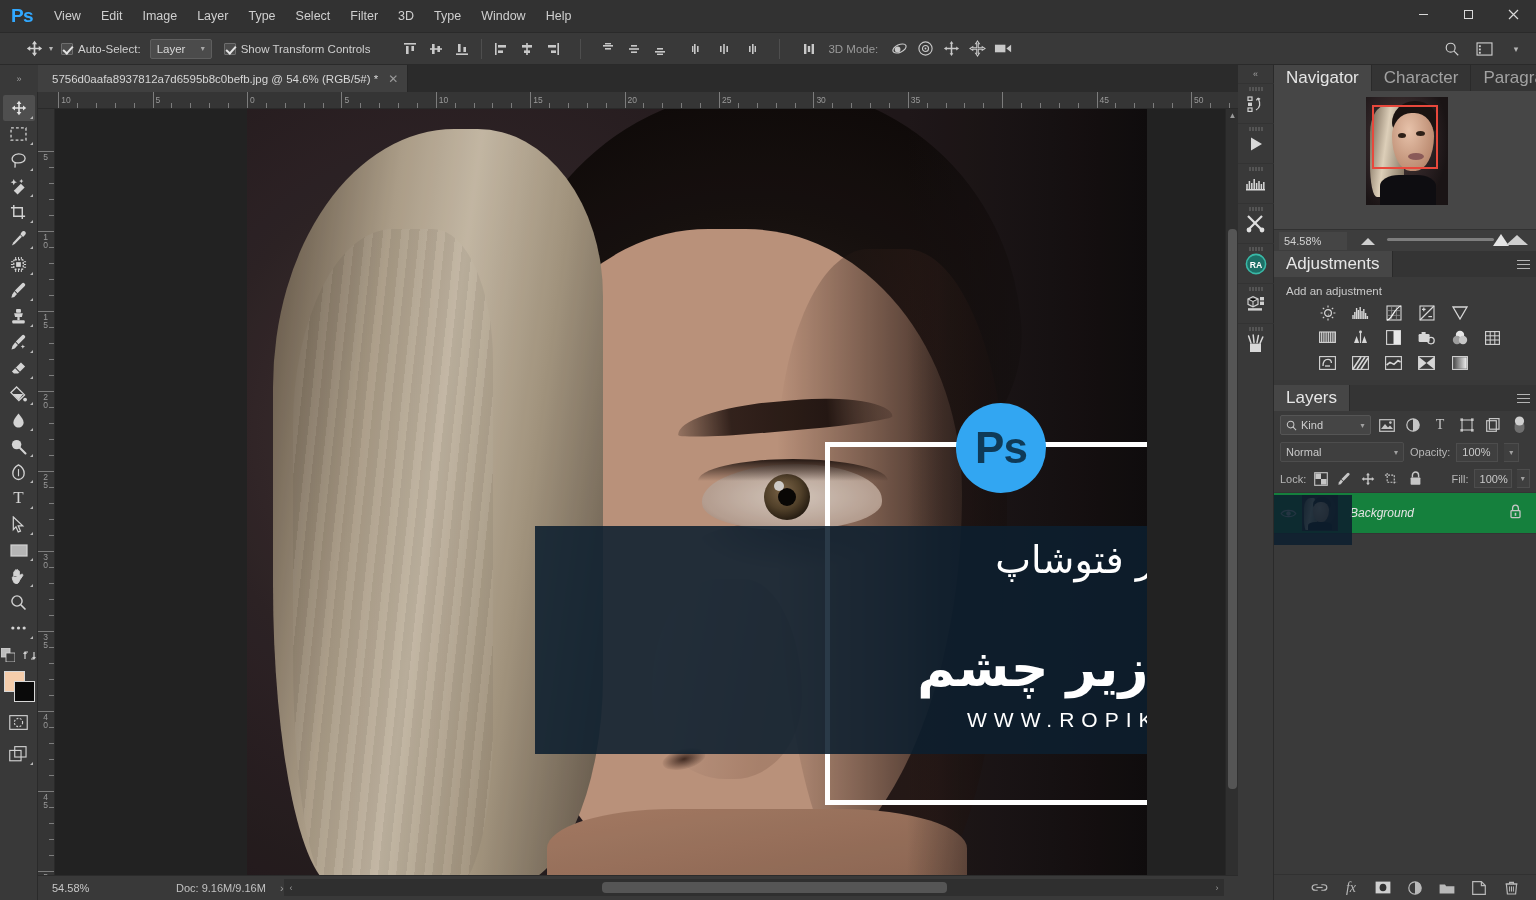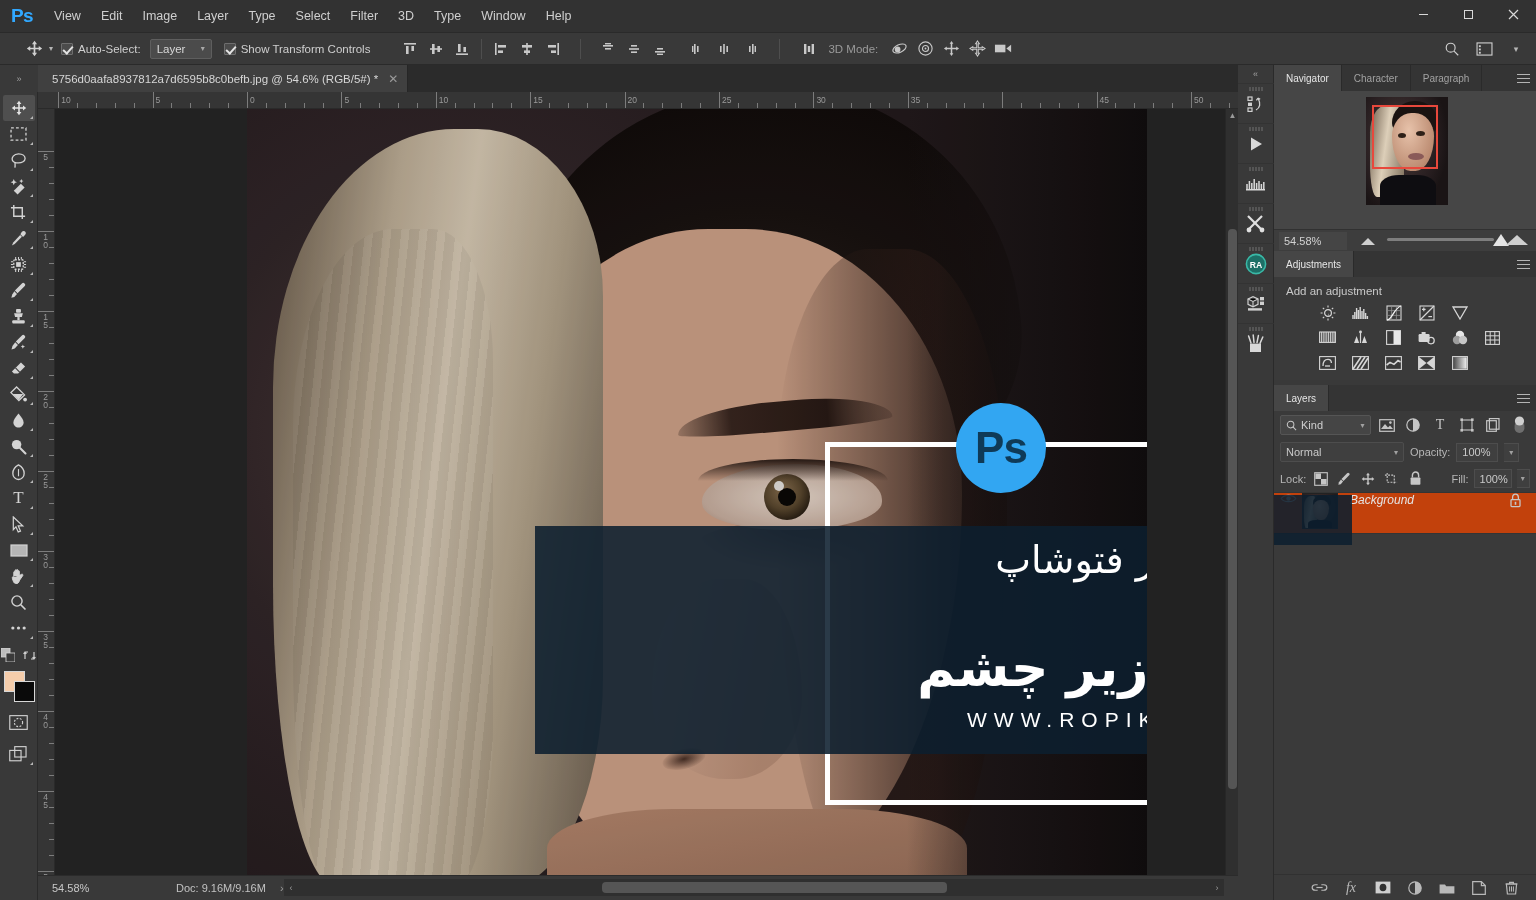--- a/index.html
+++ b/index.html
@@ -297,21 +297,21 @@
   .dock-grip {
     position: absolute; top: 3px; left: 50%; transform: translateX(-50%);
     width: 14px; height: 4px;
     background: repeating-linear-gradient(90deg, #555 0 2px, transparent 2px 3px);
   }
 
   
   .rightpanels { position: absolute; left: 1274px; top: 65px; width: 262px; height: 835px; background: #393939; }
   .panel-tabs { display: flex; height: 26px; background: #2f2f2f; align-items: stretch; position: relative; }
   .ptab {
-    padding: 0 12px; display: flex; align-items: center; color: #a2a2a2; font-size: 10px;
+    padding: 0 12px; display: flex; align-items: center; color: #a2a2a2; font-size: 17px;
     background: #343434; border-right: 1px solid #2a2a2a;
   }
   .ptab.active { background: #464646; color: #e6e6e6; }
   .ptab-filler { flex: 1; background: #343434; }
   .ptab-menu { width: 26px; display: flex; align-items: center; justify-content: center; background: #343434; }
   .burger { width: 13px; height: 9px; background: repeating-linear-gradient(180deg, #b4b4b4 0 1.5px, transparent 1.5px 4px); }
 
   .navigator-body { background: #464646; height: 138px; position: relative; }
   .nav-thumb {
     position: absolute; left: 92px; top: 6px; width: 82px; height: 108px; overflow: hidden;
@@ -351,21 +351,21 @@
   .lbl { color: #b6b6b6; font-size: 11px; }
   .numbox {
     width: 42px; height: 19px; background: #3f3f3f; border: 1px solid #4d4d4d;
     color: #c9c9c9; font-size: 11px; display: flex; align-items: center; padding-left: 5px;
   }
   .spin { width: 15px; height: 19px; background: #3f3f3f; border: 1px solid #4d4d4d; border-left: none; color: #a0a0a0; font-size: 8px; display: flex; align-items: center; justify-content: center; }
   .lay-lock { height: 27px; display: flex; align-items: center; padding: 0 6px; gap: 5px; }
   .lock-ic { width: 21px; height: 20px; display: flex; align-items: center; justify-content: center; color: #c6c6c6; }
 
   .layer-row {
-    height: 42px; background: #c2410c; display: flex; align-items: flex-start; position: relative;
+    height: 42px; background: #15803d; display: flex; align-items: center; position: relative;
     border-top: 1px solid #343434; border-bottom: 1px solid #343434;
   }
   .lay-eye { width: 28px; display: flex; align-items: center; justify-content: center; color: #cfcfcf; }
   .lay-thumb { width: 36px; height: 36px; border: 1px solid #222; background: #2c2424; overflow: hidden; position: relative; }
   .lay-name { color: #e4e4e4; font-size: 12px; font-style: italic; margin-left: 12px; }
   .lay-lockic { position: absolute; right: 14px; color: #c6c6c6; }
 
   .layers-footer {
     position: absolute; left: 0; bottom: 0; width: 262px; height: 26px; background: #3a3a3a;
     display: flex; align-items: center; justify-content: flex-end; gap: 14px; padding-right: 16px;

